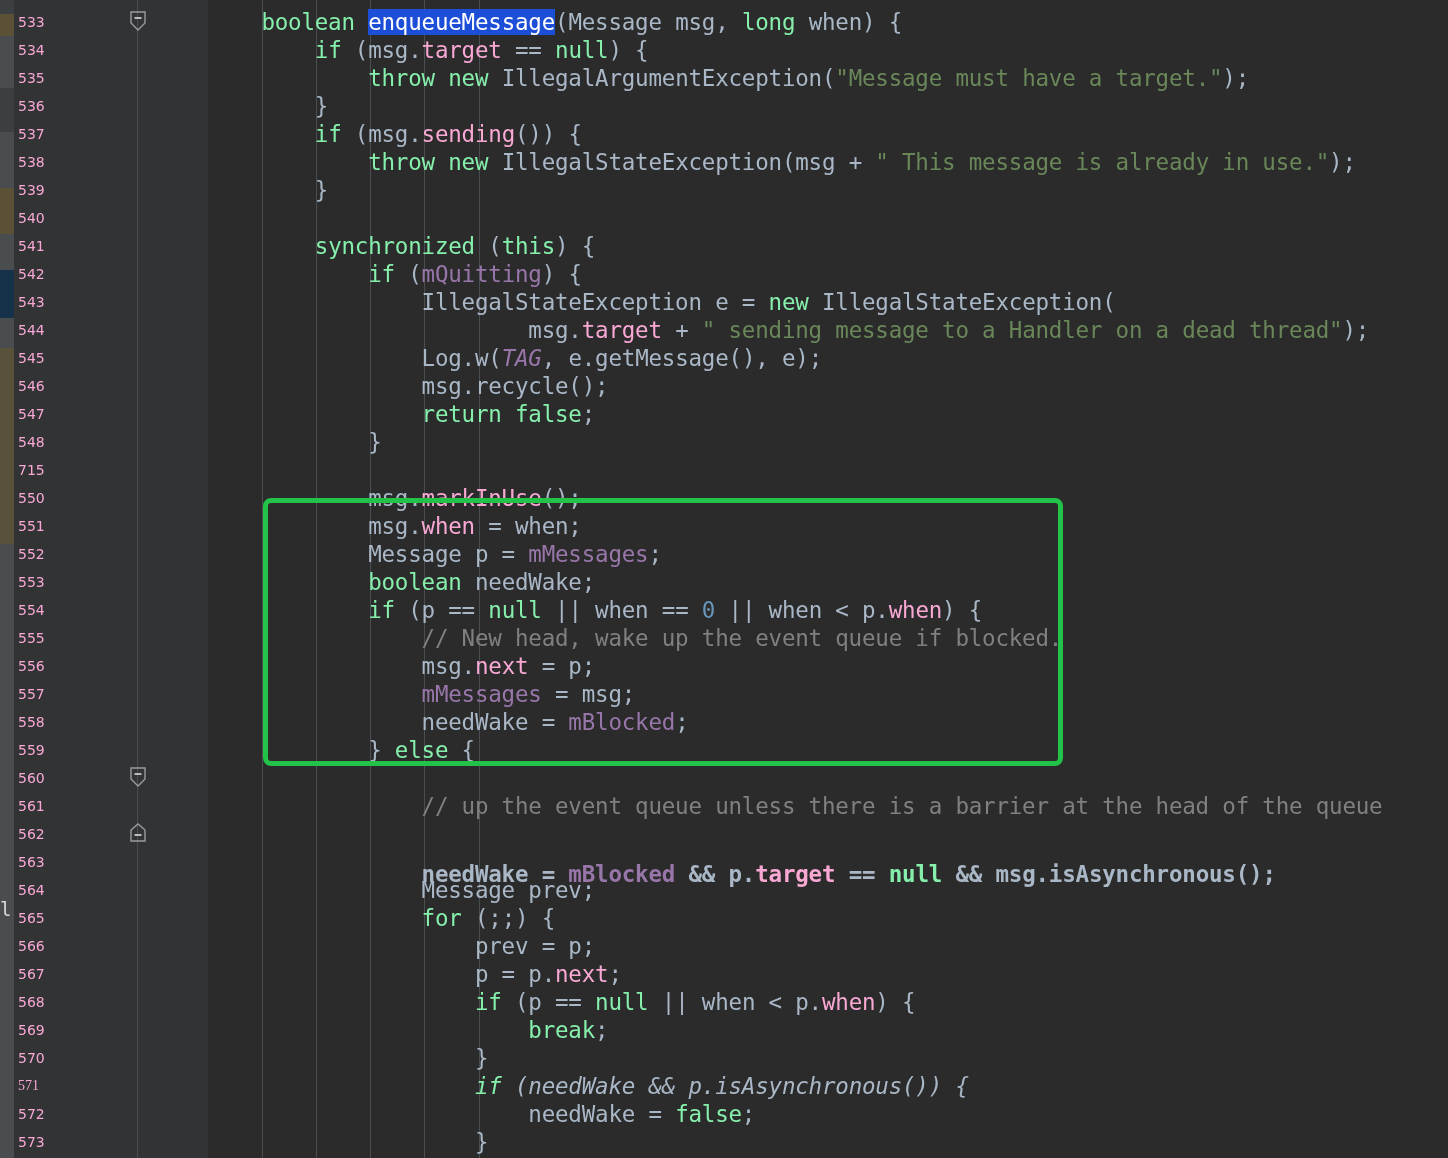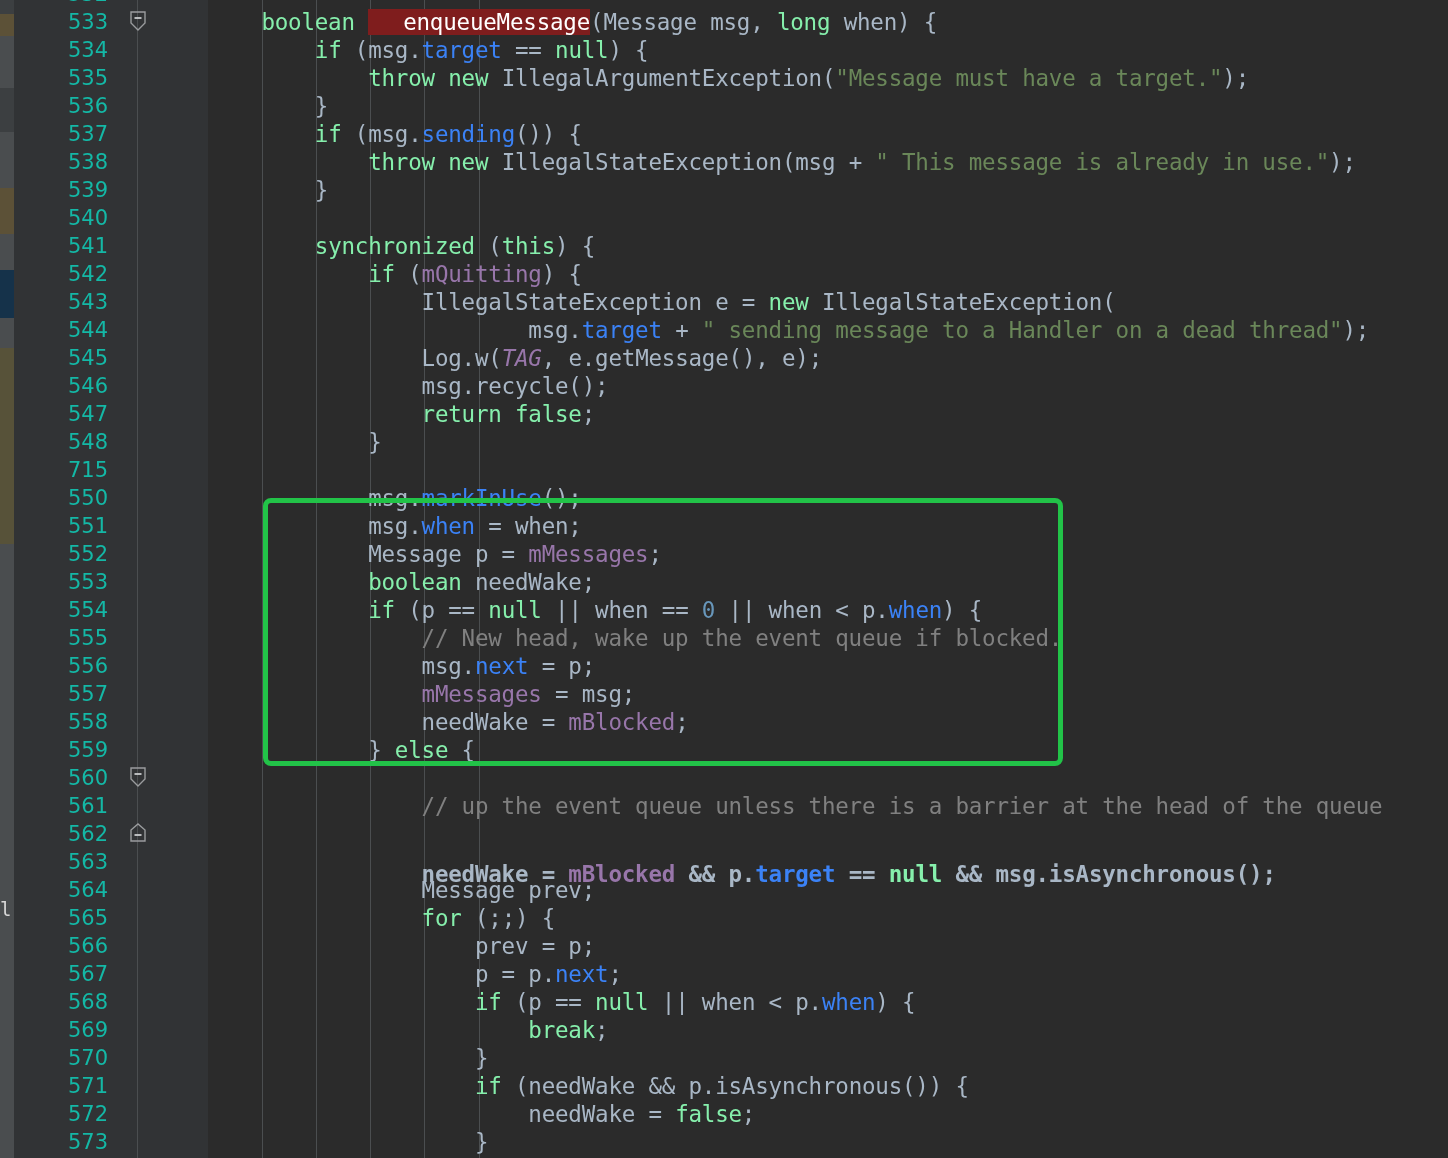--- a/index.html
+++ b/index.html
@@ -27,22 +27,22 @@
     color:#d8d8d8;font-size:19px;line-height:22px;overflow:hidden;
     white-space:nowrap;z-index:7;
   }
 
   
   .gutter{
     position:absolute;left:14px;top:0;width:108px;height:1158px;
     background:#313335;z-index:4;
   }
   .gutter .ln{
-    position:absolute;right:14px;width:90px;text-align:right;
-    color:#14b8a6;font-size:21px;line-height:28px;
+    position:absolute;right:14px;width:90px;text-align:left;
+    color:#f9a8d4;font-size:14px;line-height:28px;
     font-family:"DejaVu Sans","Liberation Sans",sans-serif;
   }
 
   
   .foldcol{
     position:absolute;left:122px;top:0;width:86px;height:1158px;
     background:#313335;z-index:4;
   }
   .fold-line{
     position:absolute;left:15px;top:0;width:1px;height:1158px;background:#4b4e50;
@@ -67,23 +67,23 @@
   }
 
   
   .t-def      {color:#a9b7c6;}
   .t-kw       {color:#86efac;}
   .t-str      {color:#6a8759;}
   .t-num      {color:#6897bb;}
   .t-com      {color:#808080;}
   .t-field    {color:#9876aa;}
   .t-sfield   {color:#9876aa;font-style:italic;}
-  .t-inst     {color:#3b82f6;}
+  .t-inst     {color:#f9a8d4;}
   .t-type     {color:#a9b7c6;text-align:right;}
-  .t-sel      {background:#7f1d1d;color:#ffffff;padding-left:35px;}
+  .t-sel      {background:#1d4ed8;color:#ffffff;}
 
   
   .hl-box{
     position:absolute;
     border:5px solid #22c348;
     border-radius:8px;
     box-sizing:border-box;
     pointer-events:none;
     z-index:9;
   }
@@ -143,21 +143,21 @@
       <div class="ln" style="top: 792px;">561</div>
       <div class="ln" style="top: 820px;">562</div>
       <div class="ln" style="top: 848px;">563</div>
       <div class="ln" style="top: 876px;">564</div>
       <div class="ln" style="top: 904px;">565</div>
       <div class="ln" style="top: 932px;">566</div>
       <div class="ln" style="top: 960px;">567</div>
       <div class="ln" style="top: 988px;">568</div>
       <div class="ln" style="top: 1016px;">569</div>
       <div class="ln" style="top: 1044px;">570</div>
-      <div class="ln" style="top: 1072px;">571</div>
+      <div class="ln" style="top: 1072px; font-family: Liberation Serif, serif;">571</div>
       <div class="ln" style="top: 1100px;">572</div>
       <div class="ln" style="top: 1128px;">573</div>
     </div>
 
   <div class="foldcol">
     <div class="fold-line"></div>
   <div class="fold-marker" style="top: 10px;">
         <svg width="20" height="22" viewBox="0 0 20 22">
           <path d="M3 2 H17 V13 L10 20 L3 13 Z" fill="none" stroke="#9a9c9e" stroke-width="1.4"></path>
           <line x1="6.5" y1="8" x2="13.5" y2="8" stroke="#c8cacc" stroke-width="1.8"></line>
@@ -210,21 +210,21 @@
         <div class="cl" style="top: 792px;"><span class="t-def">                </span><span class="t-com">// up the event queue unless there is a barrier at the head of the queue</span></div>
         <div class="cl" style="top: 820px;"><span class="t-def">                </span></div>
         <div class="cl" style="top: 860px; font-weight: bold;"><span class="t-def">                needWake = </span><span class="t-field">mBlocked</span><span class="t-def"> &amp;&amp; p.</span><span class="t-inst">target</span><span class="t-def"> == </span><span class="t-kw">null</span><span class="t-def"> &amp;&amp; msg.isAsynchronous();</span></div>
         <div class="cl" style="top: 876px;"><span class="t-def">                Message prev;</span></div>
         <div class="cl" style="top: 904px;"><span class="t-def">                </span><span class="t-kw">for</span><span class="t-def"> (;;) {</span></div>
         <div class="cl" style="top: 932px;"><span class="t-def">                    prev = p;</span></div>
         <div class="cl" style="top: 960px;"><span class="t-def">                    p = p.</span><span class="t-inst">next</span><span class="t-def">;</span></div>
         <div class="cl" style="top: 988px;"><span class="t-def">                    </span><span class="t-kw">if</span><span class="t-def"> (p == </span><span class="t-kw">null</span><span class="t-def"> || when &lt; p.</span><span class="t-inst">when</span><span class="t-def">) {</span></div>
         <div class="cl" style="top: 1016px;"><span class="t-def">                        </span><span class="t-kw">break</span><span class="t-def">;</span></div>
         <div class="cl" style="top: 1044px;"><span class="t-def">                    }</span></div>
-        <div class="cl" style="top: 1072px;"><span class="t-def">                    </span><span class="t-kw">if</span><span class="t-def"> (needWake &amp;&amp; p.isAsynchronous()) {</span></div>
+        <div class="cl" style="top: 1072px; font-style: italic;"><span class="t-def">                    </span><span class="t-kw">if</span><span class="t-def"> (needWake &amp;&amp; p.isAsynchronous()) {</span></div>
         <div class="cl" style="top: 1100px;"><span class="t-def">                        needWake = </span><span class="t-kw">false</span><span class="t-def">;</span></div>
         <div class="cl" style="top: 1128px;"><span class="t-def">                    }</span></div>
         <div class="cl t-def" style="top: -20px;"></div>
       </div>
   <div class="indent-guide" style="left: 54px;"></div>
       <div class="indent-guide" style="left: 108px;"></div>
       <div class="indent-guide" style="left: 162px;"></div>
       <div class="indent-guide" style="left: 216px;"></div>
       <div class="indent-guide" style="left: 271px;"></div>
     </div>

